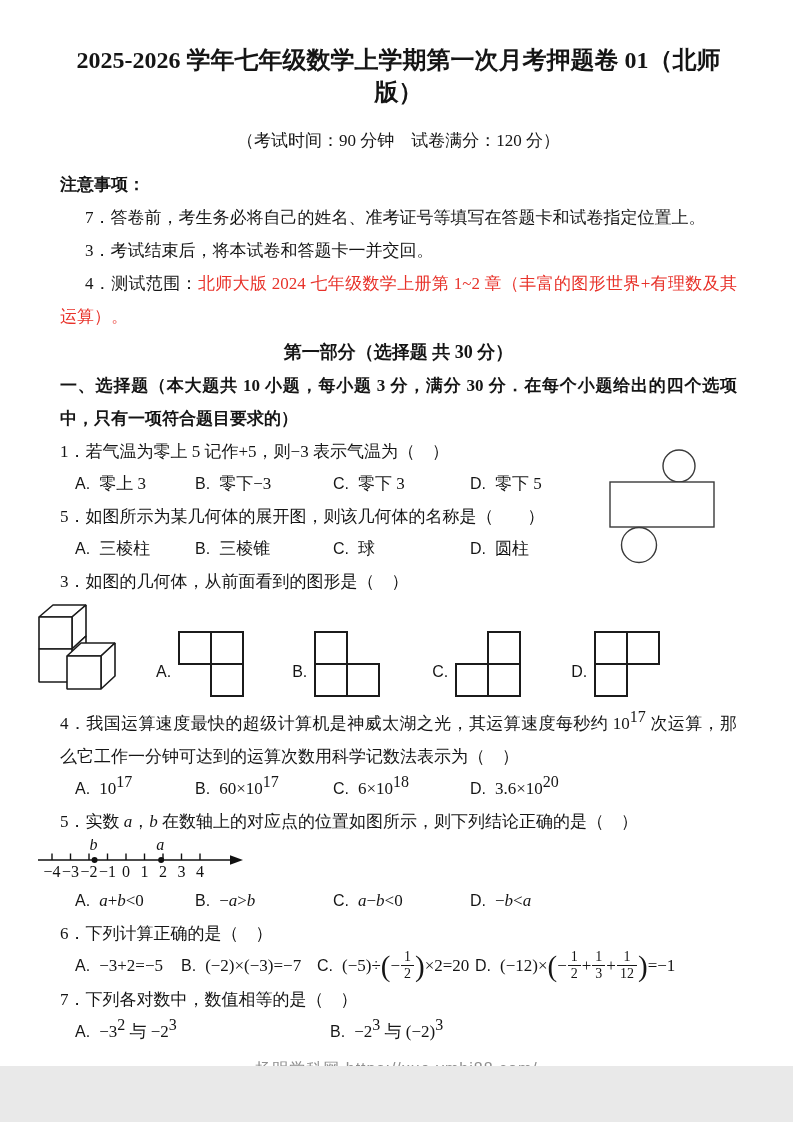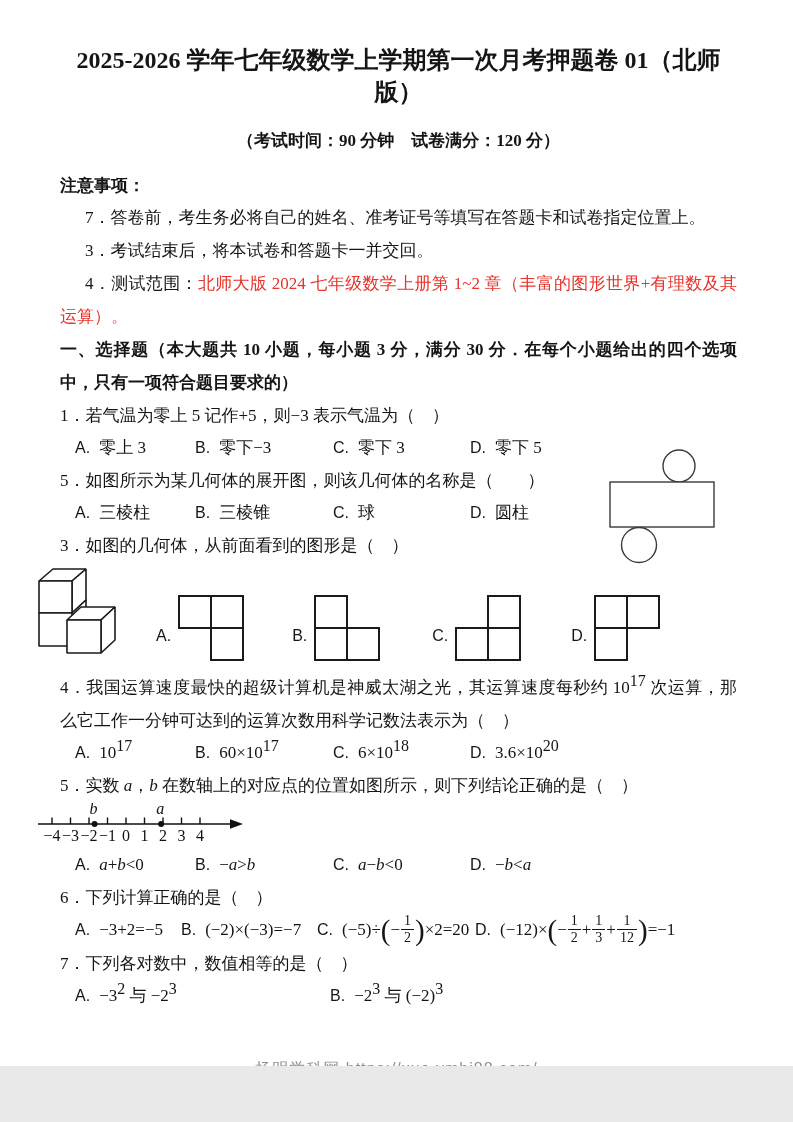--- a/index.html
+++ b/index.html
@@ -1,21 +1,21 @@
 <!DOCTYPE html>
 <html><head>
 <meta charset="utf-8">
 <style>
   html,body{margin:0;padding:0;background:#e9e9e9;}
   .page{position:relative;width:793px;height:1066px;margin:0 auto;background:#ffffff;overflow:hidden;
         font-family:"Liberation Serif","DejaVu Serif",serif;color:#151515;}
   .content{position:absolute;left:60px;top:44px;width:677px;}
   .title{font-size:24px;font-weight:bold;text-align:center;line-height:32px;}
-  .subtitle{font-size:17px;text-align:center;margin-top:21px;line-height:24px;font-weight:bold;}
-  .notices-h{font-size:17px;font-weight:bold;margin-top:18px;line-height:30px;font-family:Liberation Serif, serif;}
+  .subtitle{font-size:17px;text-align:center;margin-top:21px;line-height:24px;}
+  .notices-h{font-size:17px;font-weight:bold;margin-top:18px;line-height:30px;font-family:Liberation Mono, monospace;}
   .note{margin:0;font-size:17px;line-height:33px;text-align:justify;text-indent:25px;}
   .red{color:#e8322a;}
   .part-title{font-size:18px;font-weight:bold;text-align:center;line-height:34px;margin-top:2px;}
   .instructions{margin:0;font-size:17px;font-weight:bold;line-height:33px;text-align:justify;}
   .stem{margin:0;font-size:17px;line-height:33px;text-align:justify;}
   .opts{display:flex;align-items:baseline;padding-left:15px;font-size:17px;line-height:32px;min-height:32px;}
   .opt{display:flex;align-items:baseline;}
   .ol{font-family:"Liberation Sans","DejaVu Sans",sans-serif;font-size:16px;margin-right:9px;}
   .opts-std .opt:nth-child(1){width:120px;}
   .opts-std .opt:nth-child(2){width:138px;}
@@ -56,20 +56,21 @@
     <div class="title">2025-2026 学年七年级数学上学期第一次月考押题卷 01（北师版）</div>
     <div class="subtitle">（考试时间：90 分钟　试卷满分：120 分）</div>
 
     <div>
       <div class="notices-h">注意事项：</div>
       <p class="note">7．答卷前，考生务必将自己的姓名、准考证号等填写在答题卡和试卷指定位置上。</p>
       <p class="note">3．考试结束后，将本试卷和答题卡一并交回。</p>
       <p class="note"><span>4．测试范围：</span><span class="red">北师大版 2024 七年级数学上册第 1~2 章（丰富的图形世界+有理数及其运算）。</span></p>
     </div>
 
+    <div class="part-title">第一部分（选择题 共 30 分）</div>
     <p class="instructions">一、选择题（本大题共 10 小题，每小题 3 分，满分 30 分．在每个小题给出的四个选项中，只有一项符合题目要求的）</p>
 
     <div class="q">
       <p class="stem">1．若气温为零上 5 记作+5，则−3 表示气温为（　）</p>
       <div class="opts opts-std">
         <div class="opt">
             <span class="ol">A.</span>
             <span class="ot">零上 3</span>
           </div>
         <div class="opt">

